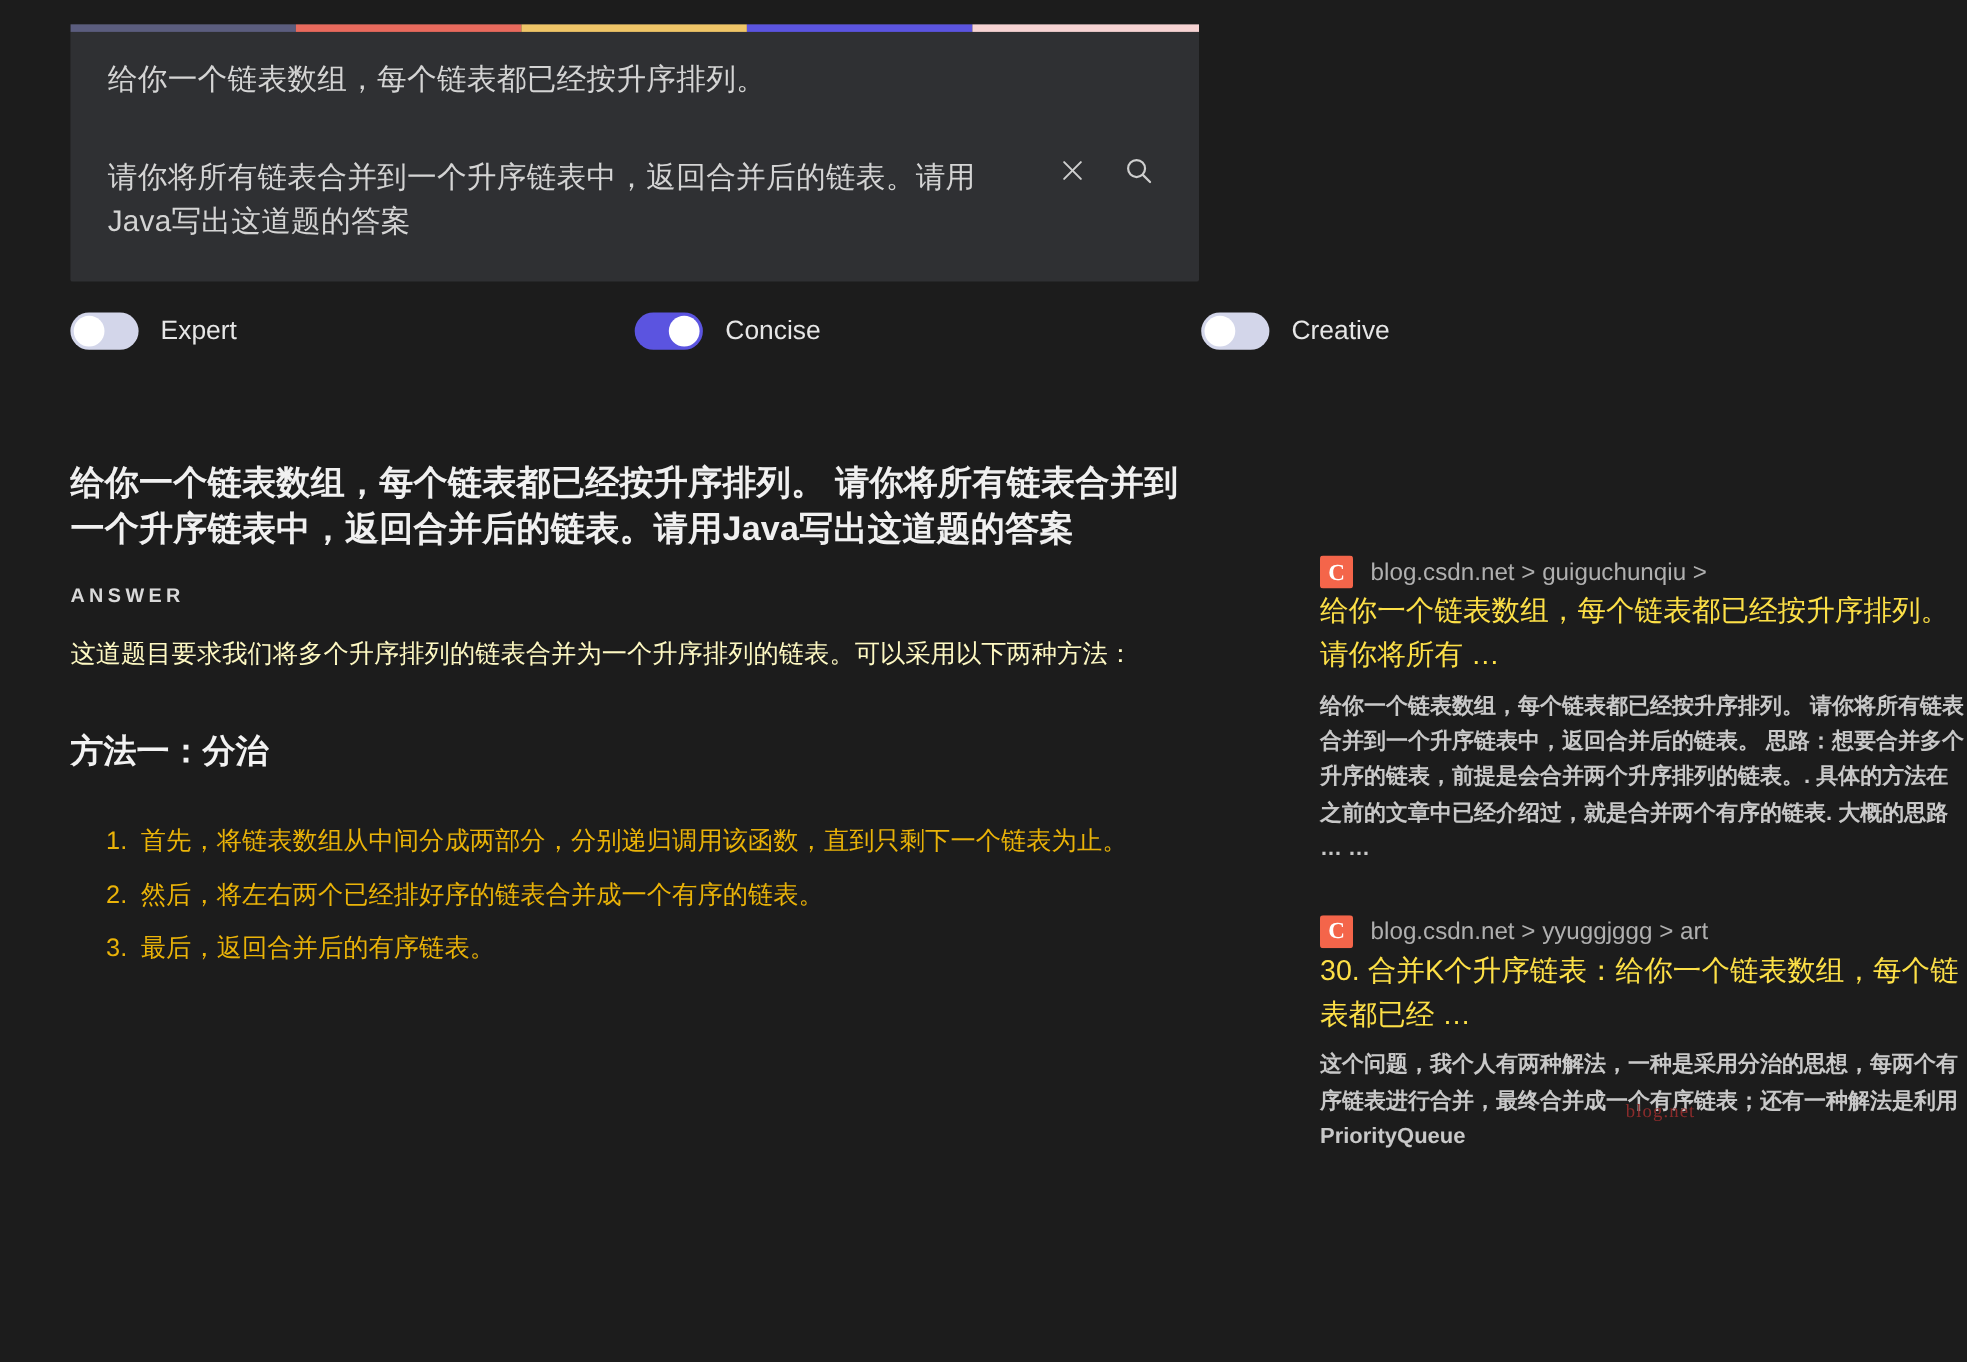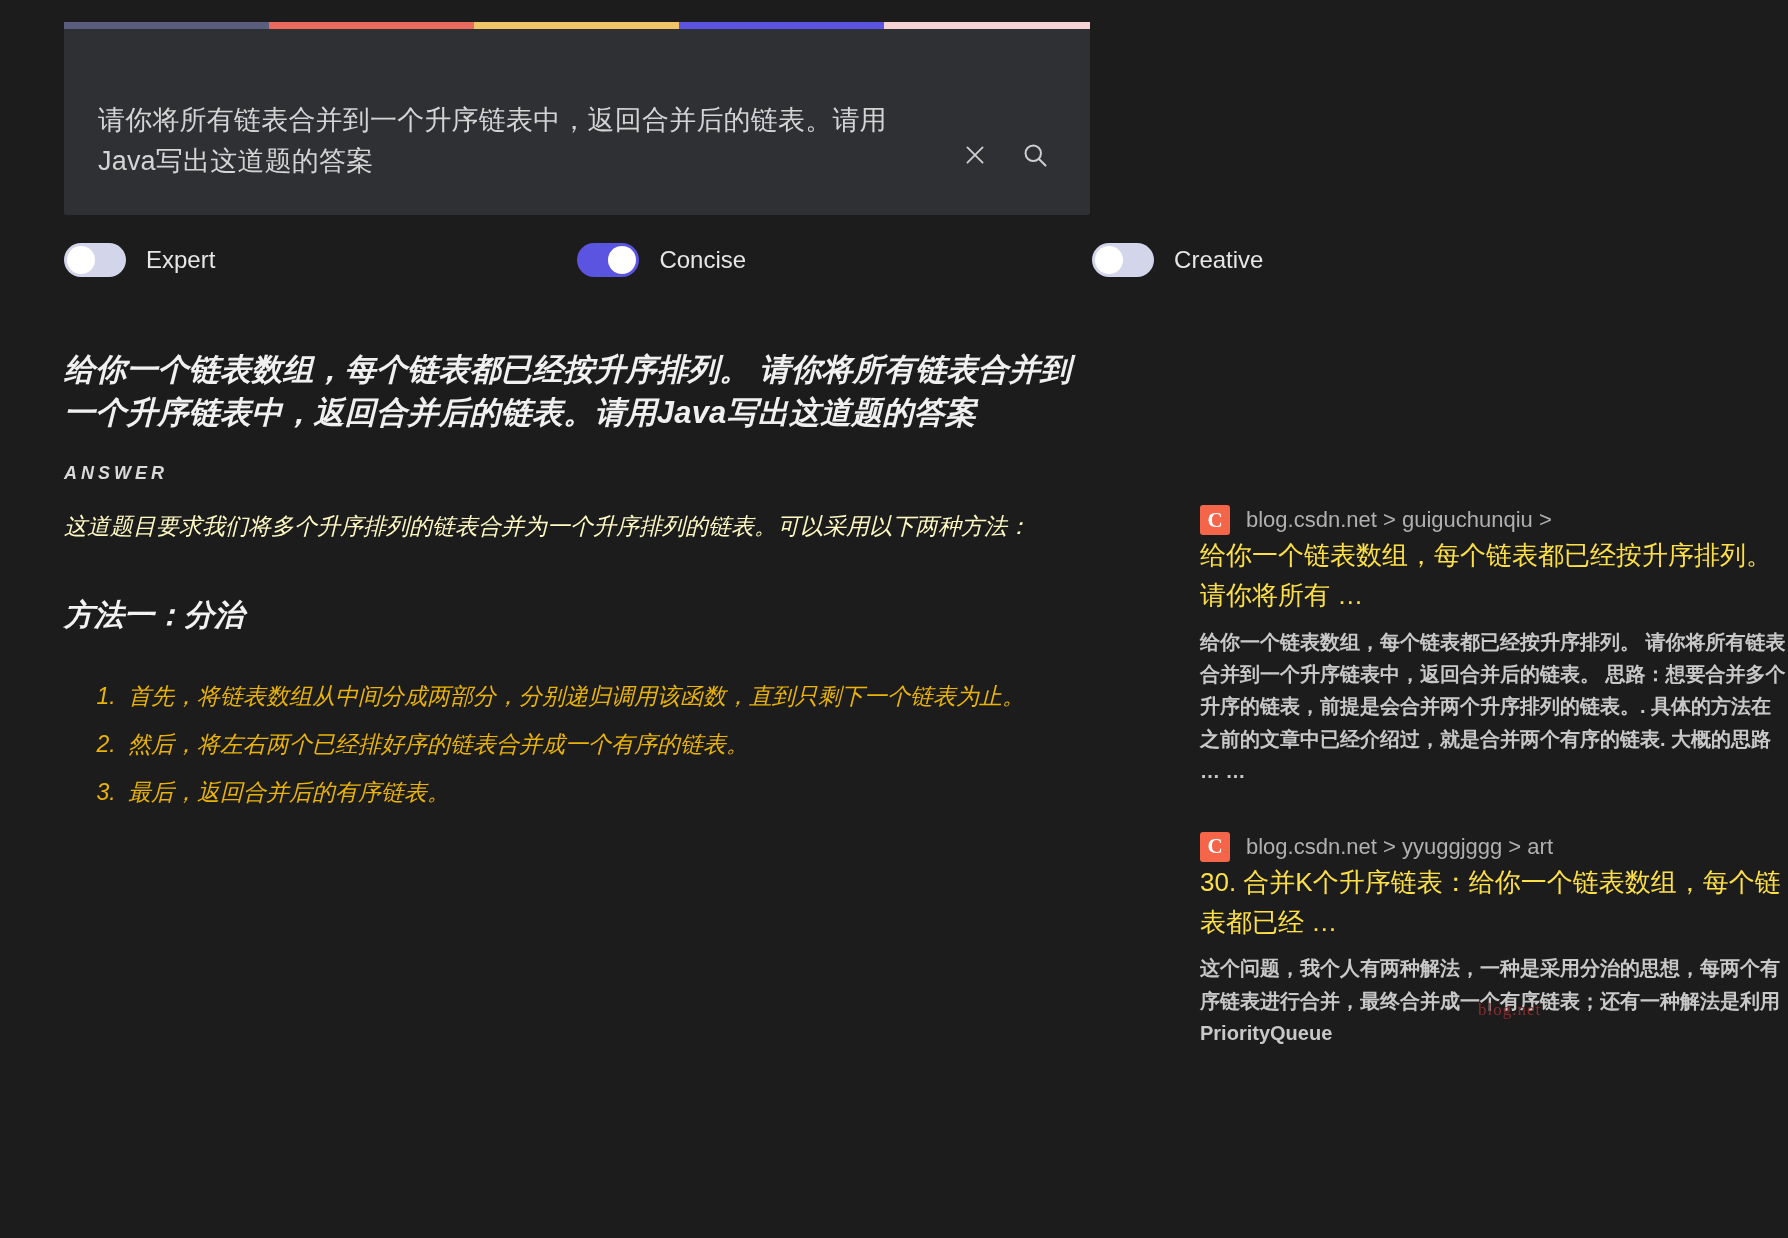--- a/index.html
+++ b/index.html
@@ -121,22 +121,21 @@
   .switch.on  .knob { left: 31px; }
 
   .toggle-label {
     font-size: 24px;
     color: #e6e6e6;
     white-space: nowrap;
   }
 
   
   .answer-block {
-    margin-top: 72px;
-    font-style: italic;
+    margin-top: 100px;
   }
   .answer-title {
     font-size: 31px;
     font-weight: bold;
     line-height: 1.38;
     color: #f0f0f0;
     max-width: 1020px;
     letter-spacing: 0.2px;
   }
   .answer-kicker {
@@ -239,20 +238,21 @@
 
     <div class="query-card">
       <div class="accent-bar">
         <div class="accent-seg" style="width:205px;background:#5b5d7e;"></div>
         <div class="accent-seg" style="width:205px;background:#e96a5d;"></div>
         <div class="accent-seg" style="width:205px;background:#efc567;"></div>
         <div class="accent-seg" style="width:205px;background:#5b54e0;"></div>
         <div class="accent-seg" style="width:206px;background:#f6d3d3;"></div>
       </div>
 
+      <div class="query-line">给你一个链表数组，每个链表都已经按升序排列。</div>
       <div class="query-line second">请你将所有链表合并到一个升序链表中，返回合并后的链表。请用Java写出这道题的答案</div>
 
       <div class="card-actions">
         <button class="icon-btn" aria-label="clear">
           <svg width="26" height="26" viewBox="0 0 24 24" fill="none" stroke="#cfcfcf" stroke-width="1.7" stroke-linecap="round">
             <line x1="5" y1="5" x2="19" y2="19"></line>
             <line x1="19" y1="5" x2="5" y2="19"></line>
           </svg>
         </button>
         <button class="icon-btn" aria-label="search">

